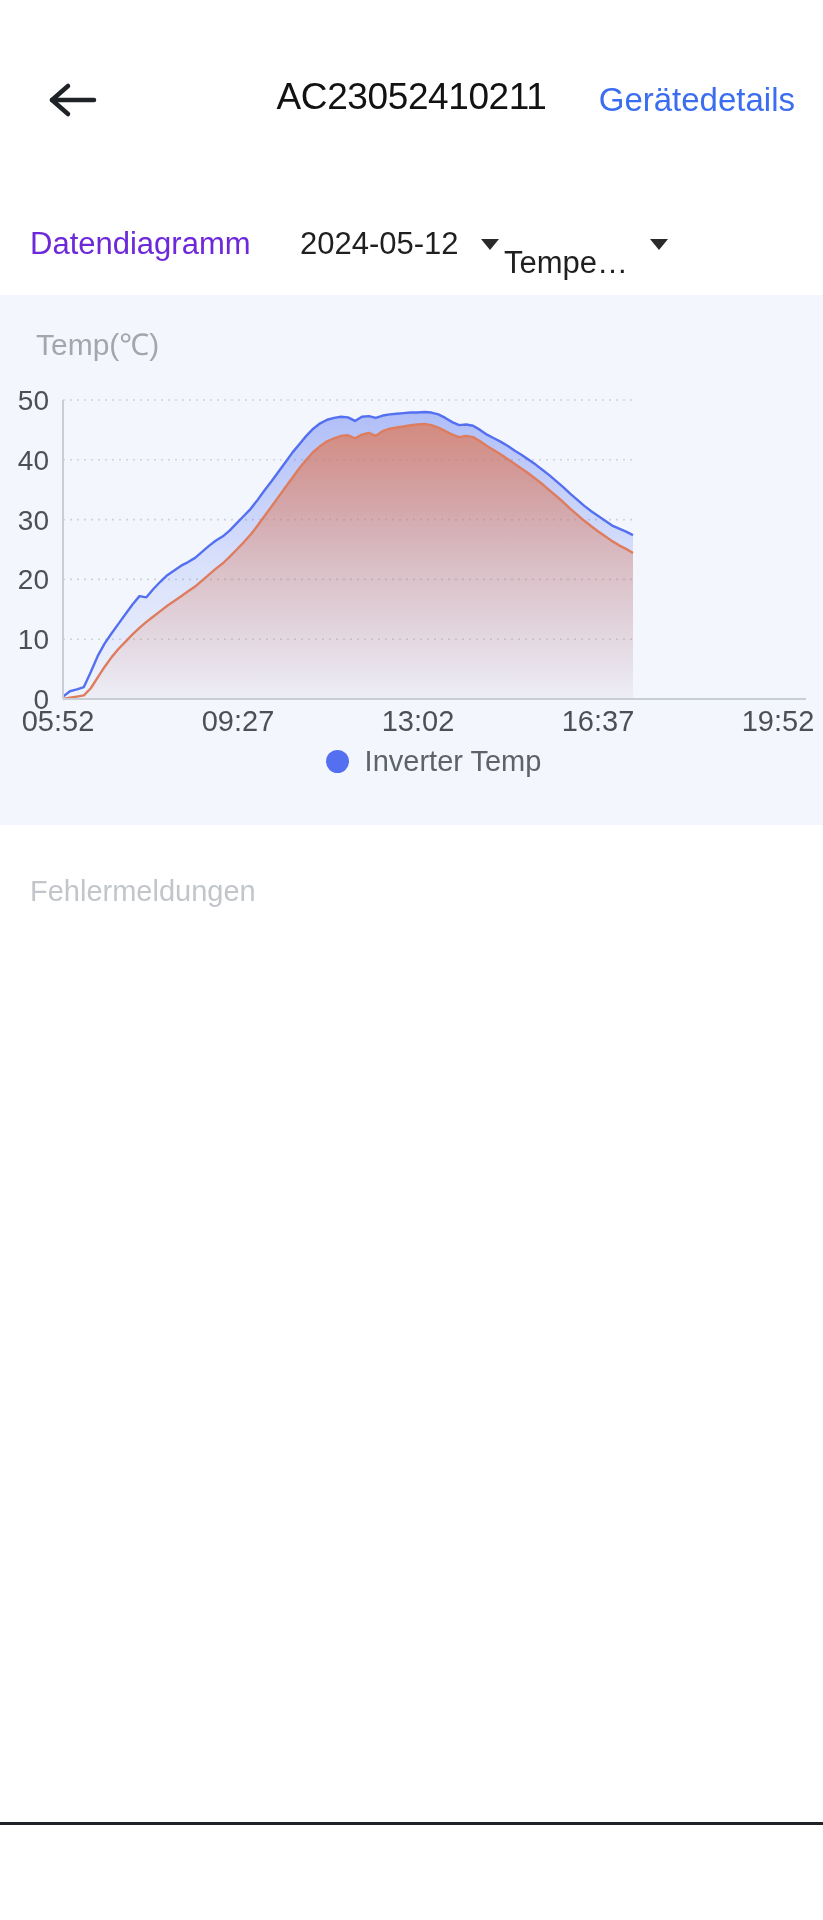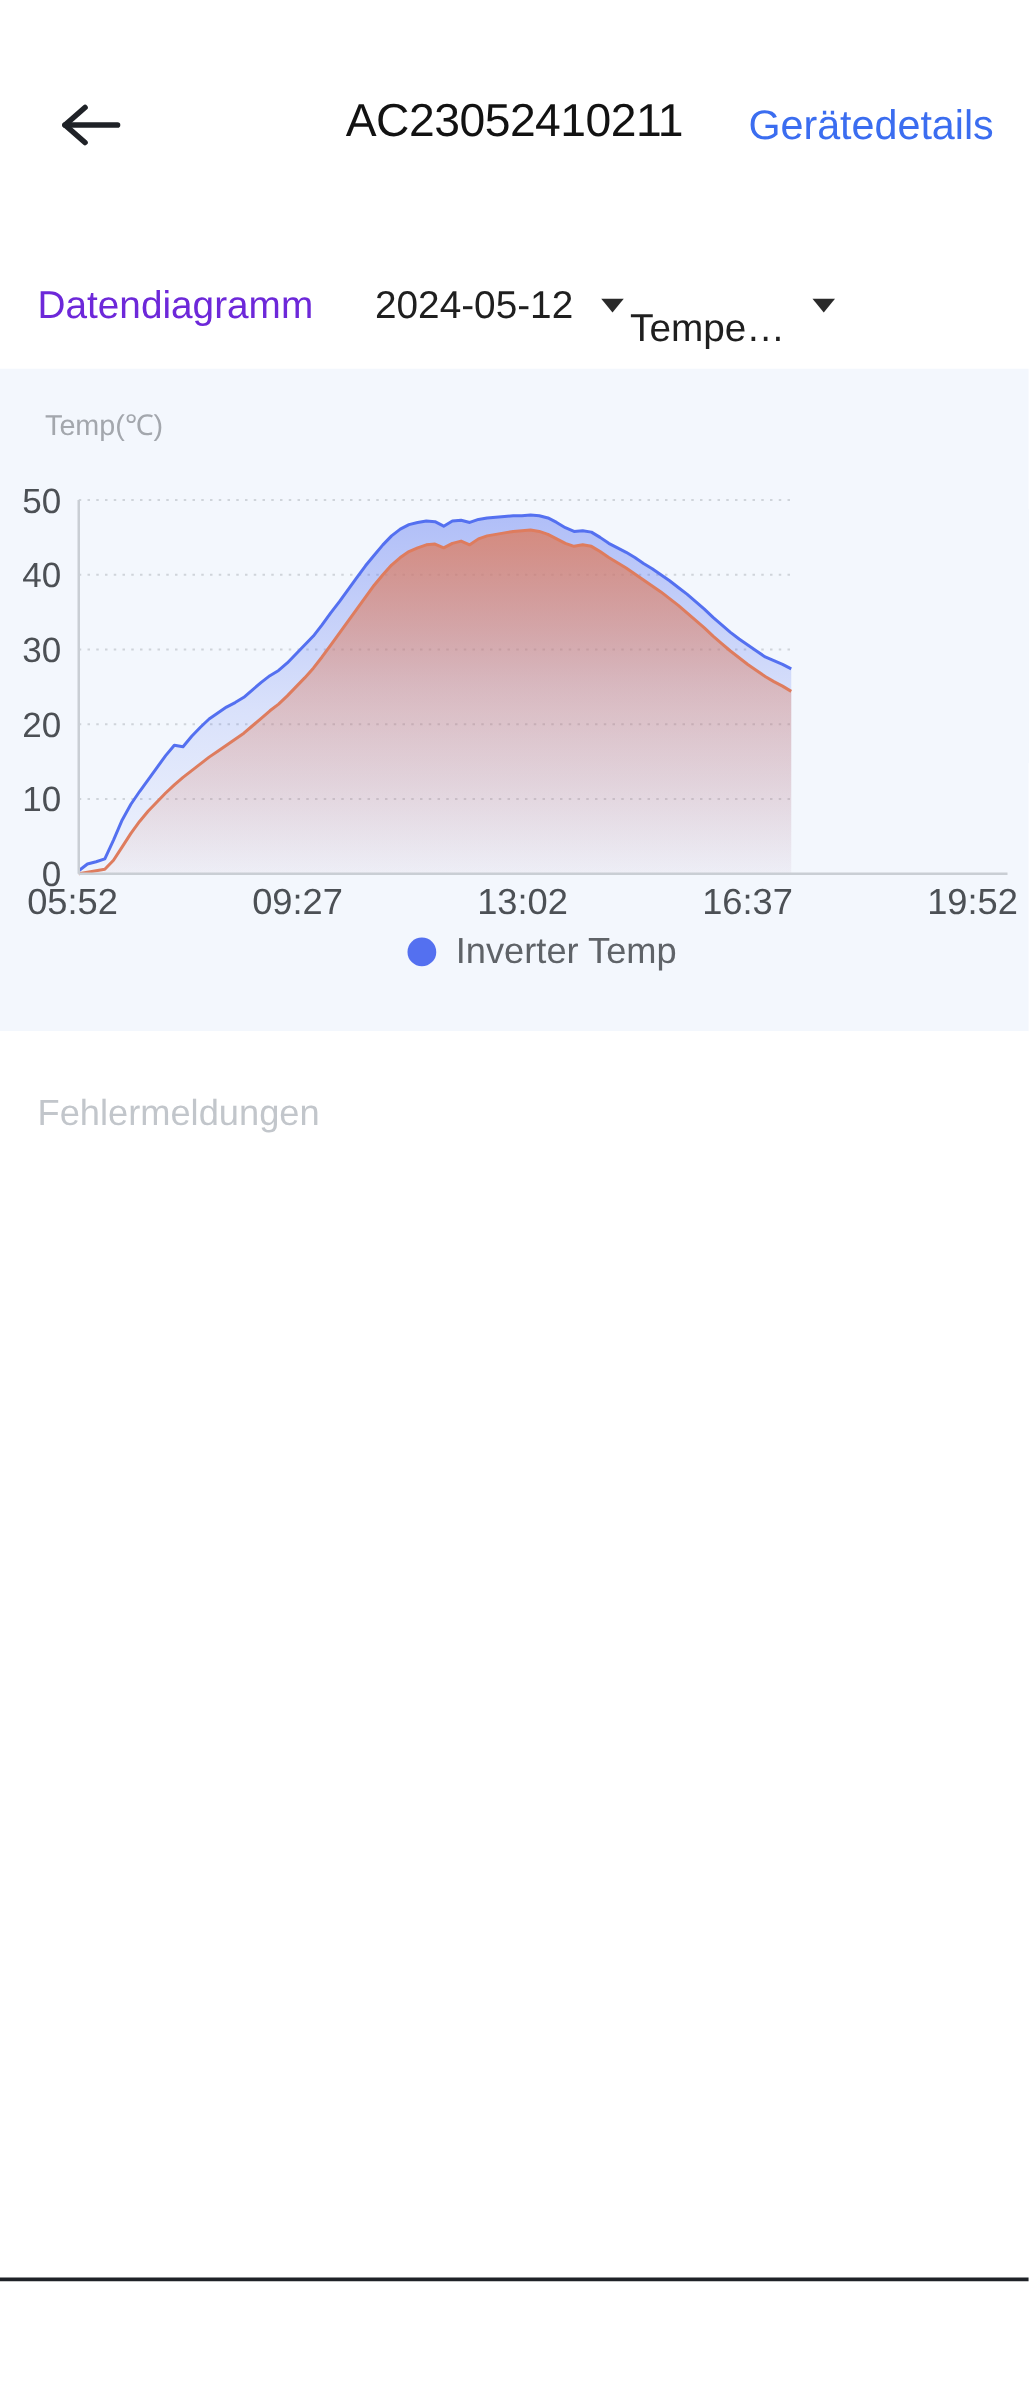--- a/index.html
+++ b/index.html
@@ -101,21 +101,21 @@
     left: 0;
     top: 295px;
     width: 823px;
     height: 530px;
     background: #f3f7fd;
   }
   .y-axis-title {
     position: absolute;
     left: 36px;
     top: 28px;
-    font-size: 23px;
+    font-size: 30px;
     color: #a3a7ad;
     white-space: nowrap;
   }
   .chart-svg {
     position: absolute;
     left: 0;
     top: 0;
     width: 823px;
     height: 460px;
     display: block;

